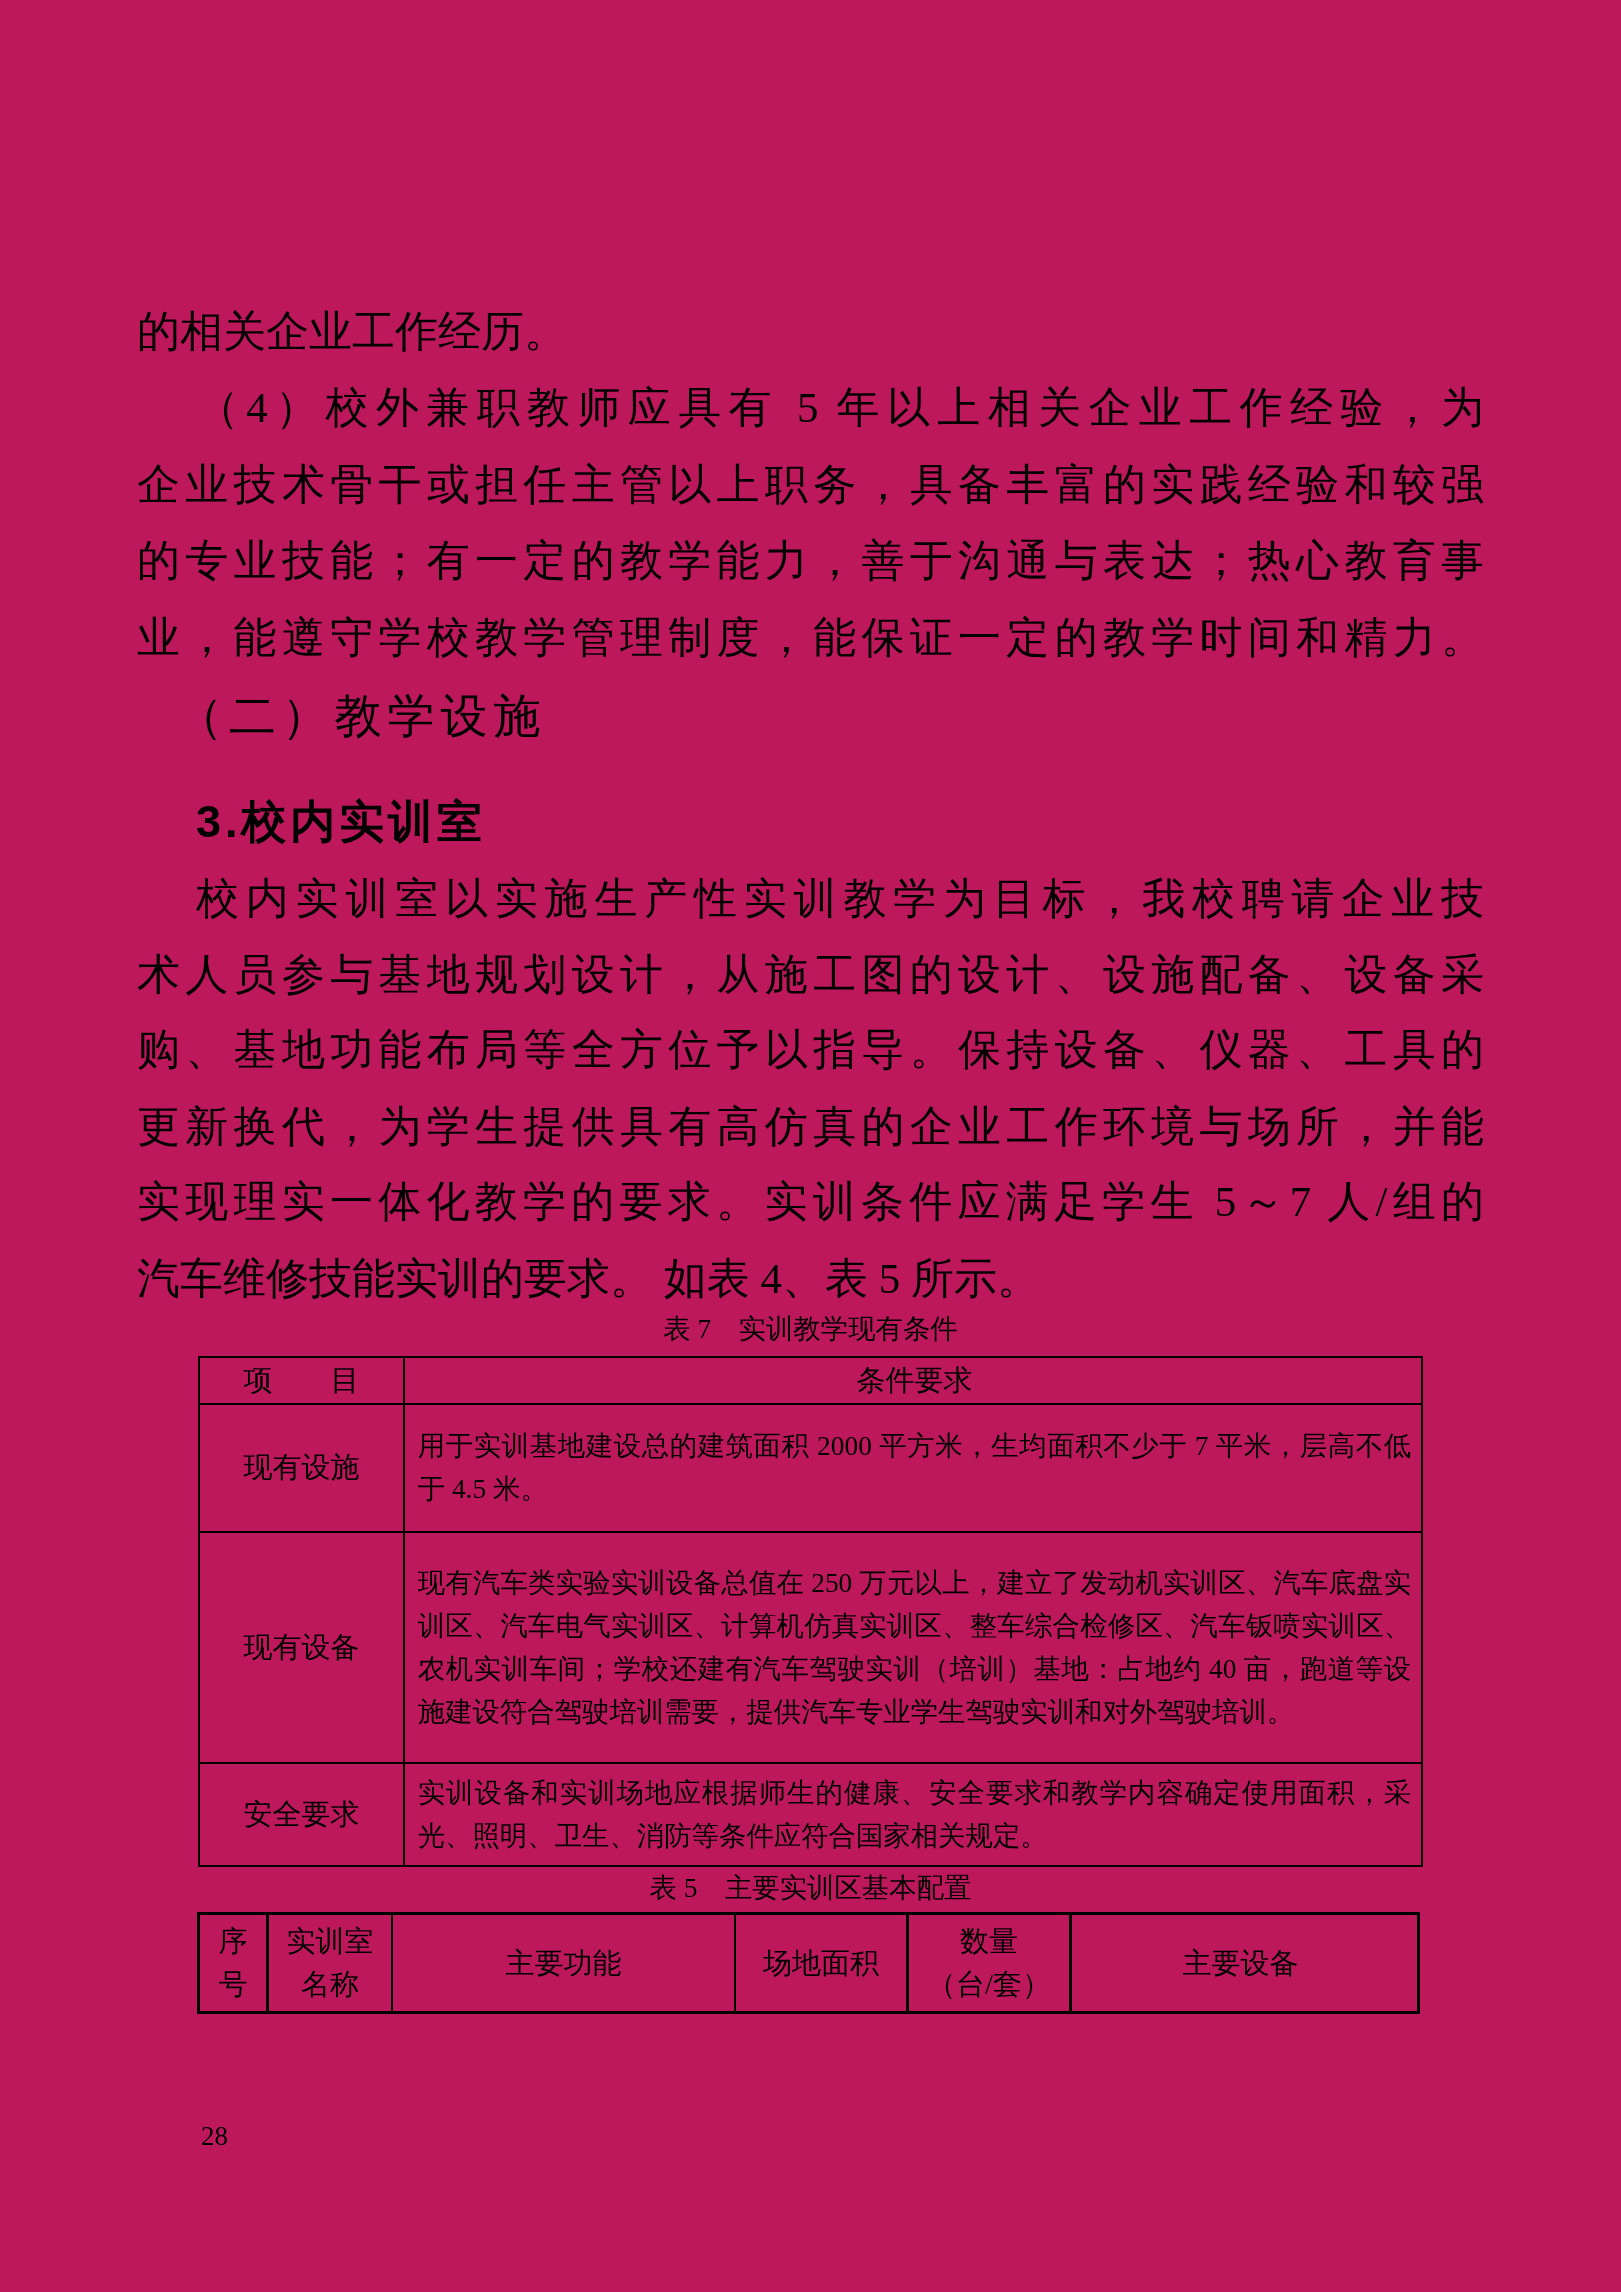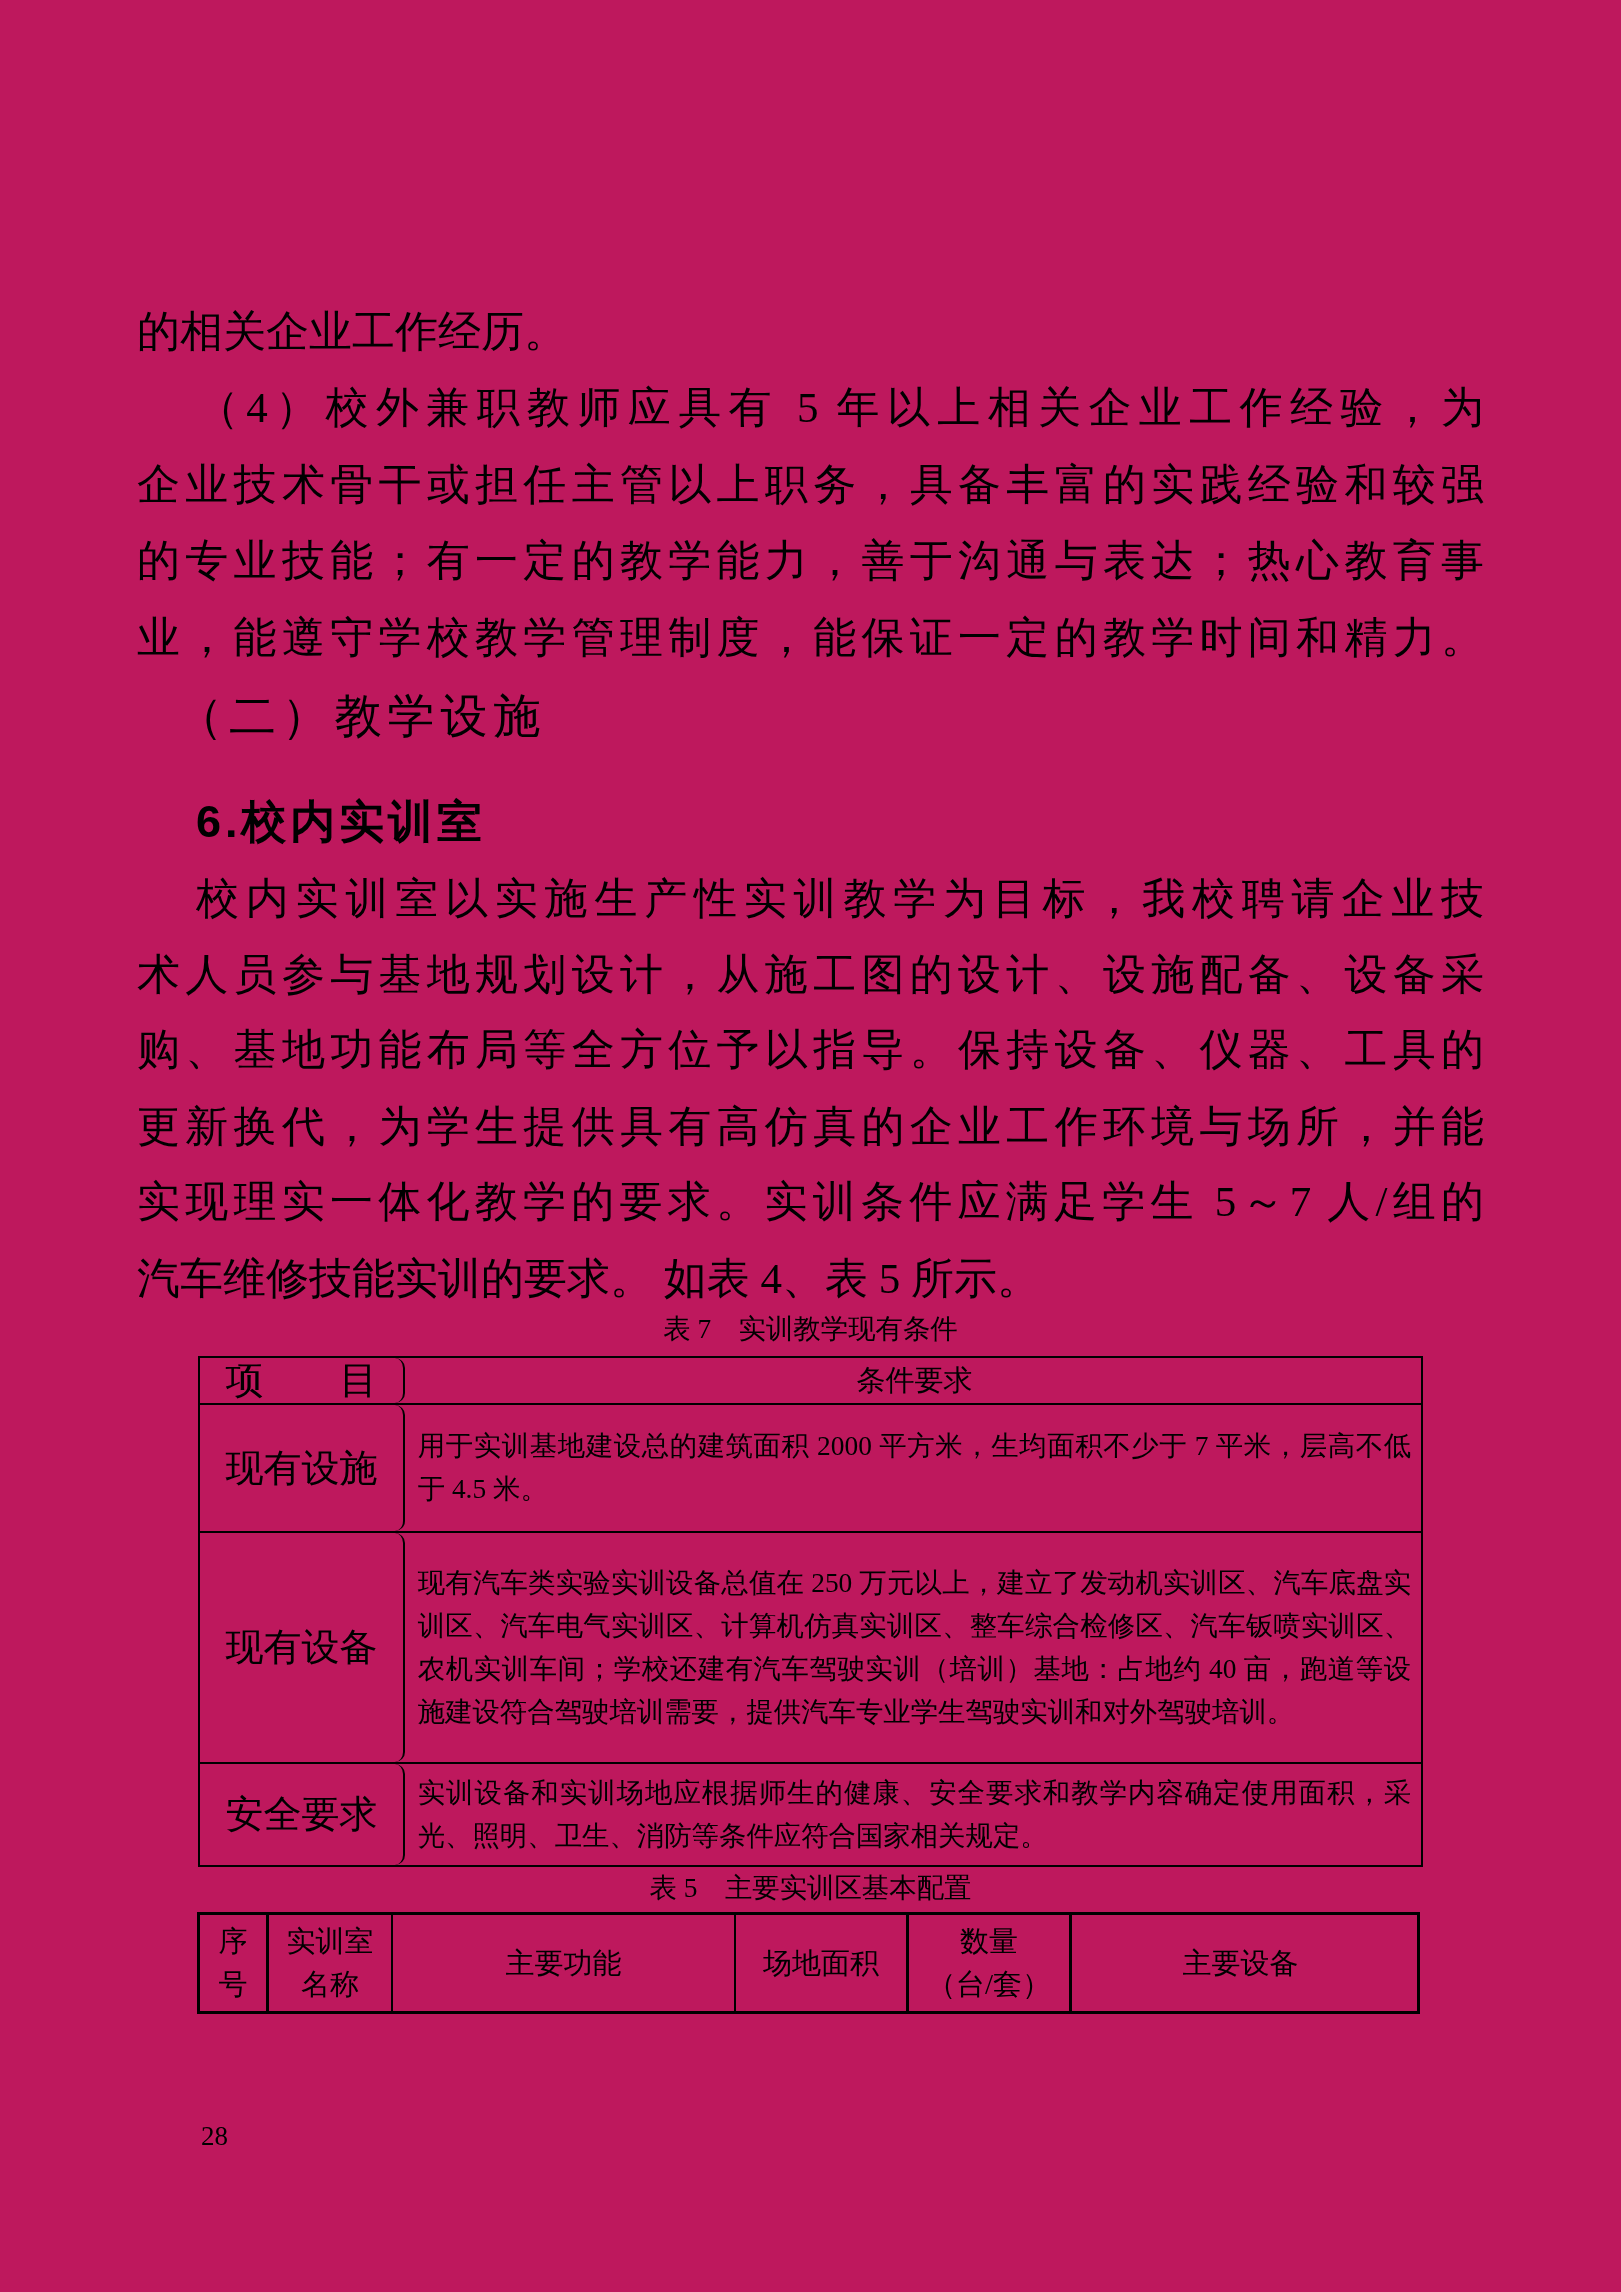--- a/index.html
+++ b/index.html
@@ -28,21 +28,21 @@
   .table4 {
     position:absolute; left:198px; top:1356px; width:1225px;
     border:2px solid #000; box-sizing:border-box;
     font-size:27.4px;
   }
   .t4-row { display:flex; box-sizing:border-box; }
   .t4-row + .t4-row { border-top:2px solid #000; }
   .t4-c1 {
     width:205px; box-sizing:border-box; border-right:2px solid #000;
     display:flex; align-items:center; justify-content:center;
-    font-size:38px; text-align:right;border-radius:10px;
+    font-size:29px; text-align:right;
   }
   .t4-c2 {
     flex:1; box-sizing:border-box; padding:0 9.8px 0 12.7px;
     display:flex; align-items:center;
   }
   .t4-c2 .cell-par { width:100%; text-align:justify; line-height:43px; }
   .t4-hrow { height:45px; }
   .t4-hrow .t4-c2 { justify-content:center; }
   .t4-hrow .hdr { width:100%; text-align:center; font-size:29px; line-height:43px; }
   .t4-r1 { height:128px; }
@@ -78,21 +78,21 @@
   <div class="body-text">
     <div class="bline lline" style="top:294px">的相关企业工作经历。</div>
 
     <div class="bline jline ind" style="top:370px">（4）校外兼职教师应具有 5 年以上相关企业工作经验，为</div>
     <div class="bline jline" style="top:447px">企业技术骨干或担任主管以上职务，具备丰富的实践经验和较强</div>
     <div class="bline jline" style="top:523px">的专业技能；有一定的教学能力，善于沟通与表达；热心教育事</div>
     <div class="bline jline" style="top:600px">业，能遵守学校教学管理制度，能保证一定的教学时间和精力。</div>
 
     <div class="bline lline h-section" style="top:678px">（二）教学设施</div>
 
-    <div class="bline lline h-sub" style="top:784px">6.校内实训室</div>
+    <div class="bline lline h-sub" style="top:784px">3.校内实训室</div>
 
     <div class="bline jline ind" style="top:861px">校内实训室以实施生产性实训教学为目标，我校聘请企业技</div>
     <div class="bline jline" style="top:937px">术人员参与基地规划设计，从施工图的设计、设施配备、设备采</div>
     <div class="bline jline" style="top:1012px">购、基地功能布局等全方位予以指导。保持设备、仪器、工具的</div>
     <div class="bline jline" style="top:1089px">更新换代，为学生提供具有高仿真的企业工作环境与场所，并能</div>
     <div class="bline jline" style="top:1164px">实现理实一体化教学的要求。实训条件应满足学生 5～7 人/组的</div>
     <div class="bline lline" style="top:1241px">汽车维修技能实训的要求。 如表 4、表 5 所示。</div>
   </div>
 
   <div class="caption" style="top:1306px">表 7　实训教学现有条件</div>

